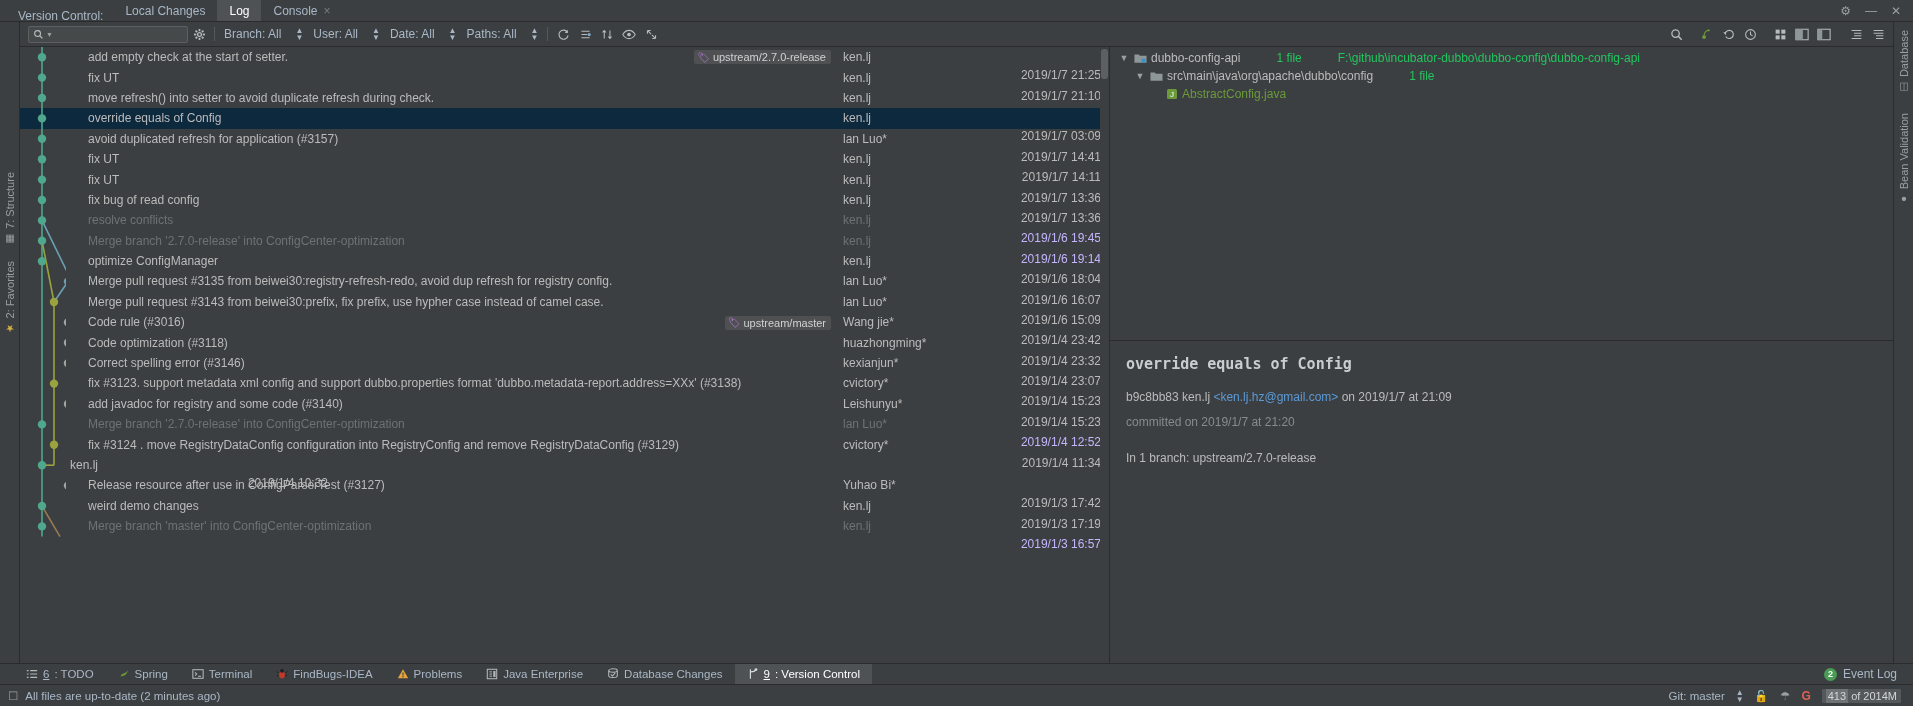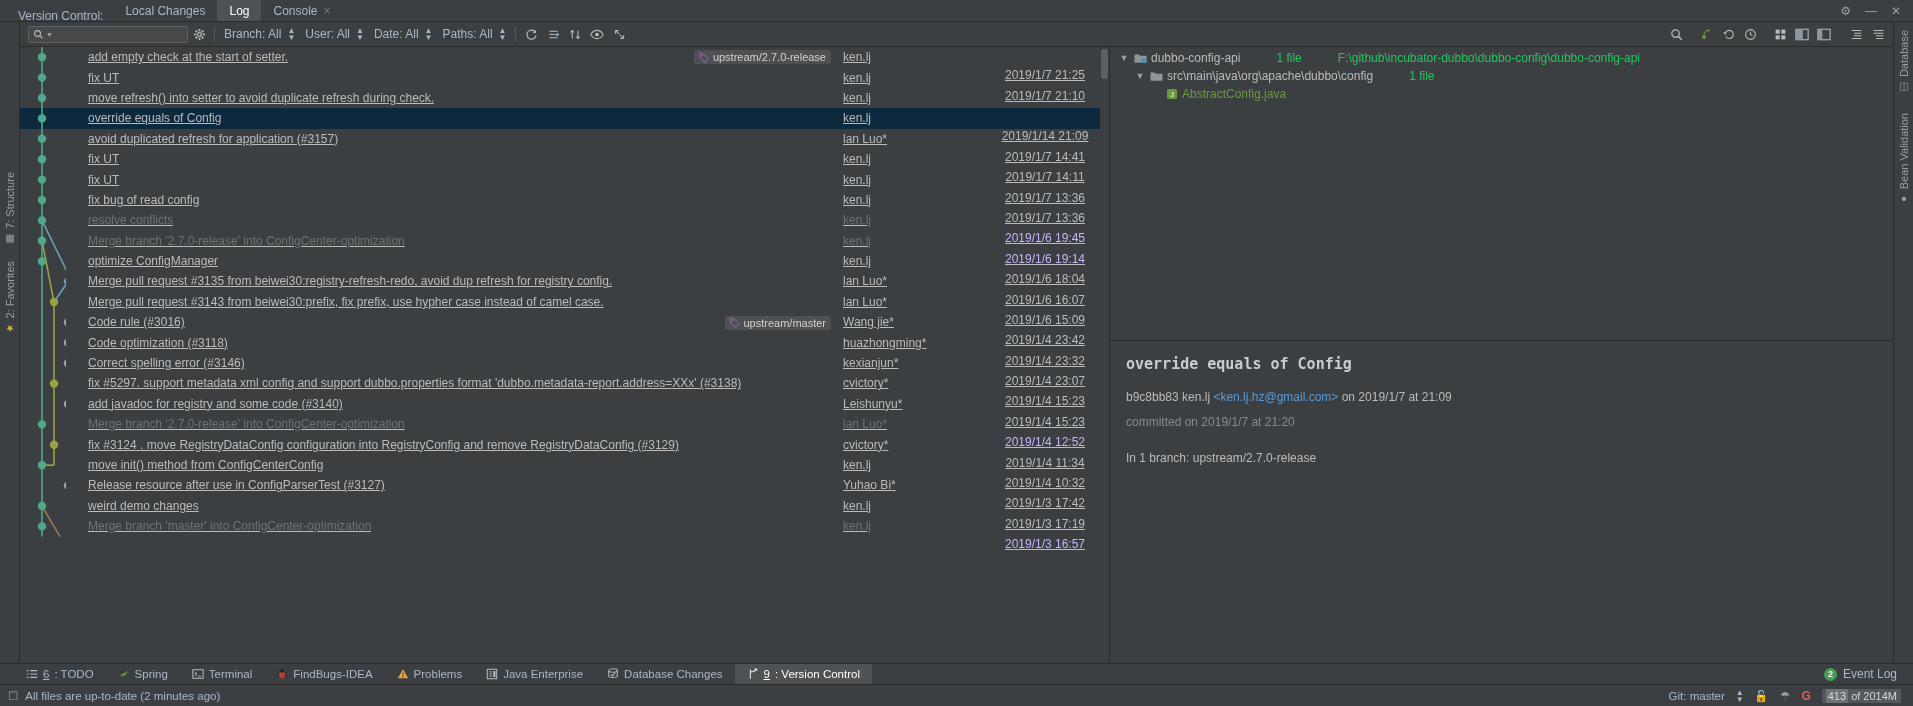--- a/index.html
+++ b/index.html
@@ -66,49 +66,49 @@
     width: 160px; height: 17px; background: #45494a; border: 1px solid #5e6060;
     border-radius: 2px; display: flex; align-items: center; padding: 0 4px;
     color: #9b9fa1; font-size: 11px; gap: 2px; margin-left: 4px;
   }
   .searchbox svg { flex: none; }
   .tb-icon {
     width: 22px; height: 22px; display: flex; align-items: center; justify-content: center;
     color: #a9adb0; cursor: default;
   }
   .filt {
-    color: #a9b7c6; font-size: 12px; padding: 0 5px; display: flex; align-items: center; gap: 6px;
+    color: #a9b7c6; font-size: 12px; padding: 0 5px; display: flex; align-items: center; gap: 14px;
     white-space: nowrap;
   }
   .filt .arrows { color: #a9b7c6; font-size: 8px; line-height: 7px; display:flex; flex-direction:column; }
   .tb-sep { width: 1px; height: 14px; background: #555859; margin: 0 4px; }
   .tb-spacer { flex: 1; }
 
   
   .panes { flex: 1; display: flex; min-height: 0; }
   .left-pane { width: 1090px; display: flex; flex-direction: column; min-width:0; position: relative;
                border-right: 1px solid #2b2b2b; }
   .right-pane { flex: 1; display: flex; flex-direction: column; min-width: 0; }
 
   
-  .commits { flex: 1; overflow: hidden; position: relative; background: #3c3f41; text-decoration: underline; }
+  .commits { flex: 1; overflow: hidden; position: relative; background: #3c3f41; }
   .row {
     height: 20.4px; display: flex; align-items: center; position: relative;
     font-size: 12px; white-space: nowrap;
   }
   .row.selected { background: #0d293e; }
   .row .graph { width: 46px; flex: none; position: relative; height: 100%; }
   .row .subject {
     flex: 1; min-width: 0; overflow: hidden; text-overflow: ellipsis;
     color: #bbbbbb; padding-left: 22px; display: flex; align-items: center; gap: 6px;
   }
   .row.dim .subject { color: #6e7273; }
   .row .author { width: 150px; flex: none; color: #bbbbbb; padding-left: 4px; }
   .row.dim .author { color: #6e7273; }
-  .row .date { width: 120px; flex: none; color: #bbbbbb; text-align: center; padding-right: 8px; margin-top: 36px; }
+  .row .date { width: 120px; flex: none; color: #bbbbbb; text-align: right; padding-right: 8px; margin-top: 36px; }
   .row.dim .date { color: #c4b5fd; }
   .reftag {
     background: #4e5052; color: #cfd2d3; font-size: 11px; border-radius: 2px;
     padding: 1px 5px 1px 3px; display: inline-flex; align-items: center; gap: 3px;
     margin-right: 2px;
   }
   .reftag .tagdot { color: #b07ad1; font-size: 10px; }
   .subject-text { overflow:hidden; text-overflow:ellipsis; white-space:nowrap; }
   .subject-right { margin-left:auto; padding-right:6px; }
 
@@ -393,21 +393,21 @@
                 </div>
                 <div class="author">ken.lj</div>
                 <div class="date">2019/1/7 21:10</div>
               </div>
               <div class="row selected">
                 <div class="graph"></div>
                 <div class="subject">
                   <span class="subject-text">override equals of Config</span>
                 </div>
                 <div class="author">ken.lj</div>
-                <div class="date">2019/1/14 21:09</div>
+                <div class="date">2019/1/7 03:09</div>
               </div>
               <div class="row">
                 <div class="graph"></div>
                 <div class="subject">
                   <span class="subject-text">avoid duplicated refresh for application (#3157)</span>
                 </div>
                 <div class="author">lan Luo*</div>
                 <div class="date">2019/1/7 14:41</div>
               </div>
               <div class="row">
@@ -498,21 +498,21 @@
                 <div class="graph"></div>
                 <div class="subject">
                   <span class="subject-text">Correct spelling error (#3146)</span>
                 </div>
                 <div class="author">kexianjun*</div>
                 <div class="date">2019/1/4 23:07</div>
               </div>
               <div class="row">
                 <div class="graph"></div>
                 <div class="subject">
-                  <span class="subject-text">fix #5297.  support metadata xml config and support dubbo.properties format 'dubbo.metadata-report.address=XXx' (#3138)</span>
+                  <span class="subject-text">fix #3123.  support metadata xml config and support dubbo.properties format 'dubbo.metadata-report.address=XXx' (#3138)</span>
                 </div>
                 <div class="author">cvictory*</div>
                 <div class="date">2019/1/4 15:23</div>
               </div>
               <div class="row">
                 <div class="graph"></div>
                 <div class="subject">
                   <span class="subject-text">add javadoc for registry and some code (#3140)</span>
                 </div>
                 <div class="author">Leishunyu*</div>
@@ -529,23 +529,20 @@
               <div class="row">
                 <div class="graph"></div>
                 <div class="subject">
                   <span class="subject-text">fix #3124 . move RegistryDataConfig configuration into RegistryConfig and remove RegistryDataConfig (#3129)</span>
                 </div>
                 <div class="author">cvictory*</div>
                 <div class="date">2019/1/4 11:34</div>
               </div>
               <div class="row">
                 <div class="graph"></div>
-                <div class="subject">
-                  <span class="subject-text">move init() method from ConfigCenterConfig</span>
-                </div>
                 <div class="author">ken.lj</div>
                 <div class="date">2019/1/4 10:32</div>
               </div>
               <div class="row">
                 <div class="graph"></div>
                 <div class="subject">
                   <span class="subject-text">Release resource after use in ConfigParserTest (#3127)</span>
                 </div>
                 <div class="author">Yuhao Bi*</div>
                 <div class="date">2019/1/3 17:42</div>

